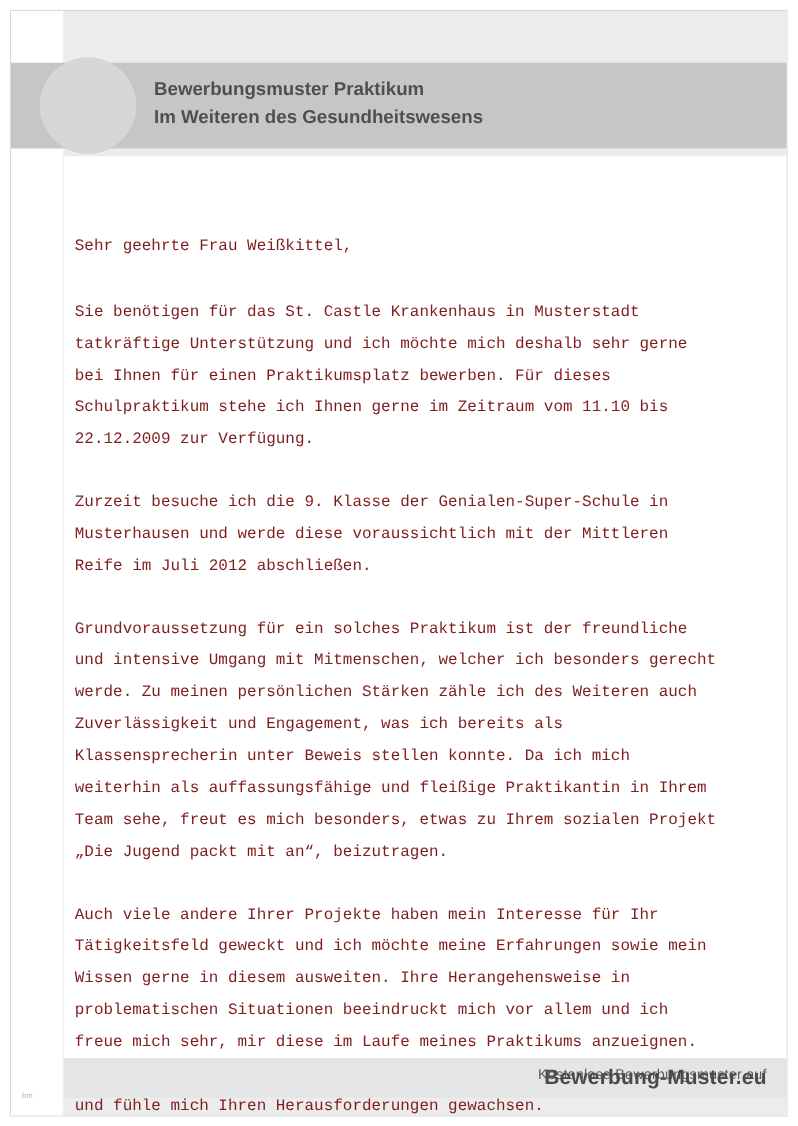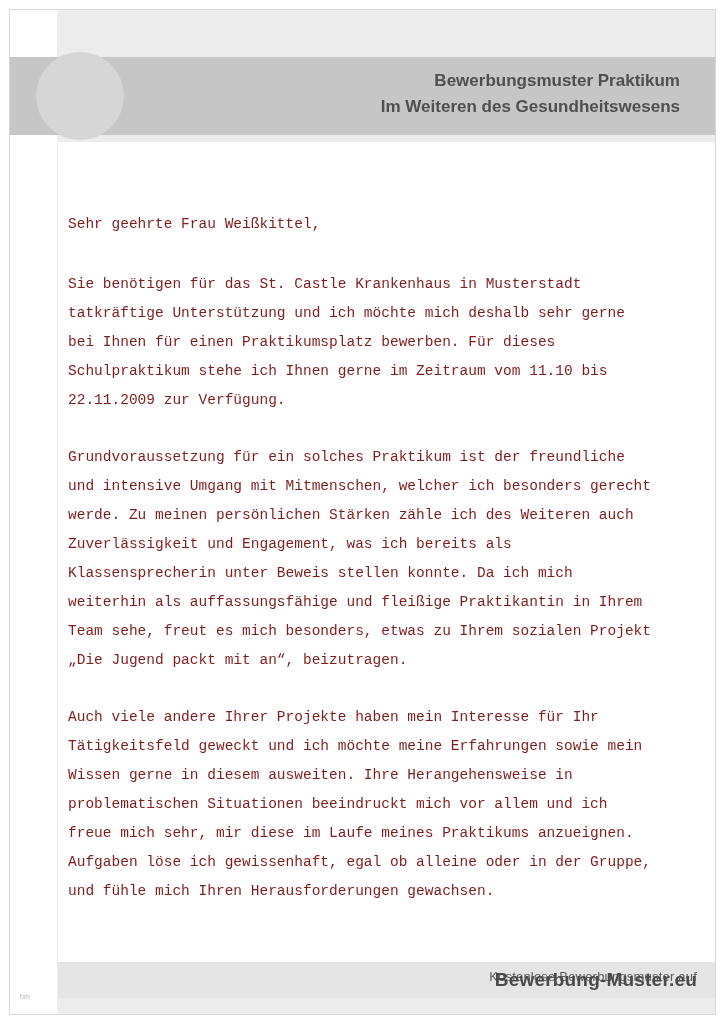--- a/index.html
+++ b/index.html
@@ -85,21 +85,21 @@
     height: 88px;
     border-radius: 50%;
     background: #d6d6d6;
   }
 
   .header-title {
     position: absolute;
     left: 140px;
     top: 68px;
     width: 540px;
-    text-align: right;
+    text-align: left;
     font-family: "Liberation Sans", sans-serif;
     font-weight: bold;
     font-size: 17px;
     line-height: 26px;
     color: #4f4f4f;
   }
   .header-title .l2 { display: block; }
 
   
   .letter {
@@ -173,21 +173,22 @@
   <div class="header-band"></div>
   <div class="header-circle"></div>
 
   <div class="header-title">
     <span>Bewerbungsmuster Praktikum</span>
     <span class="l2">Im Weiteren des Gesundheitswesens</span>
   </div>
 
   <div class="letter">
     <p class="salutation">Sehr geehrte Frau Weißkittel,</p>
-    <p>Sie benötigen für das St. Castle Krankenhaus in Musterstadt tatkräftige Unterstützung und ich möchte mich deshalb sehr gerne bei Ihnen für einen Praktikumsplatz bewerben. Für dieses Schulpraktikum stehe ich Ihnen gerne im Zeitraum vom 11.10 bis 22.11.2009 zur Verfügung.</p>
+    <p>Sie benötigen für das St. Castle Krankenhaus in Musterstadt tatkräftige Unterstützung und ich möchte mich deshalb sehr gerne bei Ihnen für einen Praktikumsplatz bewerben. Für dieses Schulpraktikum stehe ich Ihnen gerne im Zeitraum vom 11.10 bis 22.12.2009 zur Verfügung.</p>
+    <p>Zurzeit besuche ich die 9. Klasse der Genialen-Super-Schule in Musterhausen und werde diese voraussichtlich mit der Mittleren Reife im Juli 2012 abschließen.</p>
     <p>Grundvoraussetzung für ein solches Praktikum ist der freundliche und intensive Umgang mit Mitmenschen, welcher ich besonders gerecht werde. Zu meinen persönlichen Stärken zähle ich des Weiteren auch Zuverlässigkeit und Engagement, was ich bereits als Klassensprecherin unter Beweis stellen konnte. Da ich mich weiterhin als auffassungsfähige und fleißige Praktikantin in Ihrem Team sehe, freut es mich besonders, etwas zu Ihrem sozialen Projekt „Die Jugend packt mit an“, beizutragen.</p>
     <p>Auch viele andere Ihrer Projekte haben mein Interesse für Ihr Tätigkeitsfeld geweckt und ich möchte meine Erfahrungen sowie mein Wissen gerne in diesem ausweiten. Ihre Herangehensweise in problematischen Situationen beeindruckt mich vor allem und ich freue mich sehr, mir diese im Laufe meines Praktikums anzueignen. Aufgaben löse ich gewissenhaft, egal ob alleine oder in der Gruppe, und fühle mich Ihren Herausforderungen gewachsen.</p>
   </div>
 
   <div class="footer">
     <div class="footer-line1">Kostenlose Bewerbungsmuster auf</div>
     <div class="footer-line2">Bewerbung-Muster.eu</div>
   </div>
 
   <div class="footer-tag">bm</div>

